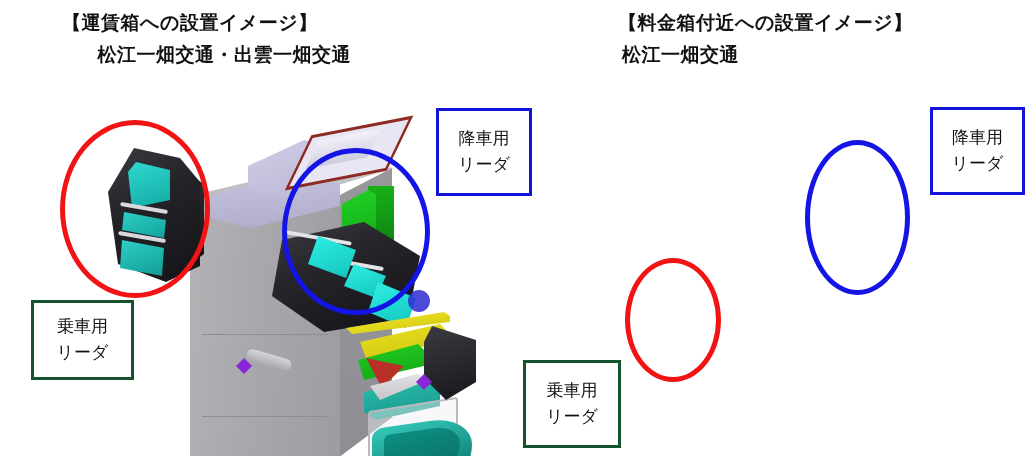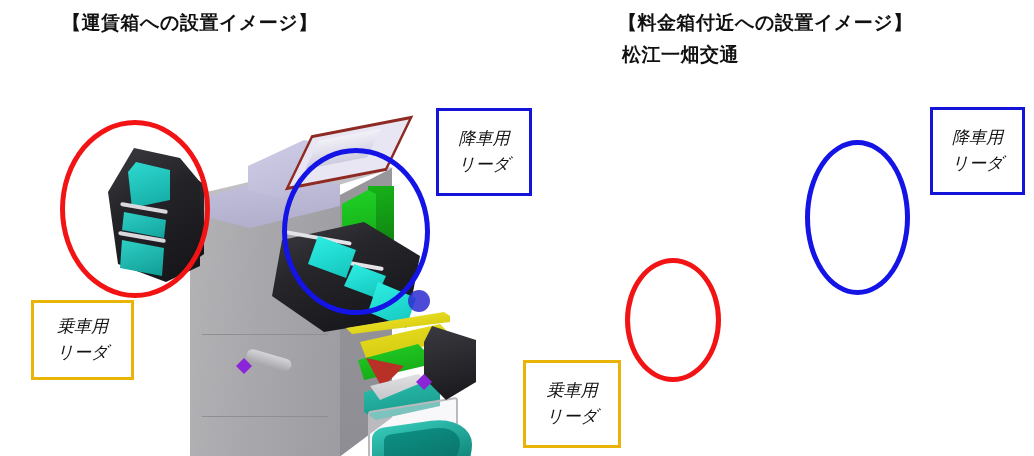--- a/index.html
+++ b/index.html
@@ -18,23 +18,23 @@
   #left-heading{left:62px;top:8px;}
   #left-subheading{left:78px;top:40px;}
   #right-heading{left:18px;top:8px;font-family:Liberation Serif, serif;}
   #right-subheading{left:22px;top:40px;}
 
   
   .callout{position:absolute;background:#ffffff;box-sizing:border-box;
            display:flex;flex-direction:column;align-items:center;
            justify-content:center;z-index:40;}
   .callout span{font-size:17px;line-height:26px;font-weight:500;color:#121212;
-                white-space:nowrap;font-style:italic;}
+                white-space:nowrap;}
   .callout.blue{border:3px solid #1414d8;}
-  .callout.red{border:3px solid #eab308;}
+  .callout.red{border:3px solid #14532d;}
 
   #cb-left-exit {left:436px;top:108px;width:96px;height:88px;}
   #cb-left-board{left:31px; top:300px;width:103px;height:80px;}
   #cb-right-exit{left:330px;top:107px;width:95px; height:88px;}
   #cb-right-board{left:-77px;top:360px;width:98px;height:88px;}
 
   
   #cad{position:absolute;left:60px;top:86px;width:420px;height:370px;}
   .cad-el{position:absolute;}
 
@@ -160,20 +160,21 @@
   #ell-left-blue{left:282px;top:148px;width:138px;height:157px;}
   #ell-ph-red   {left:625px;top:258px;width:86px; height:114px;}
   #ell-ph-blue  {left:805px;top:140px;width:95px; height:145px;}
 </style>
 </head>
 <body>
 
 <div class="panel" id="left-panel">
 
   <div class="heading" id="left-heading">【運賃箱への設置イメージ】</div>
+  <div class="heading" id="left-subheading">　松江一畑交通・出雲一畑交通</div>
 
   <div id="cad">
 
     <div class="cad-el fb-top"></div>
     <div class="cad-el fb-side"></div>
     <div class="cad-el fb-front"></div>
     <div class="cad-el fb-panelline2"></div>
     <div class="cad-el fb-panelline"></div>
 
     <div class="cad-el lav-b"></div>

